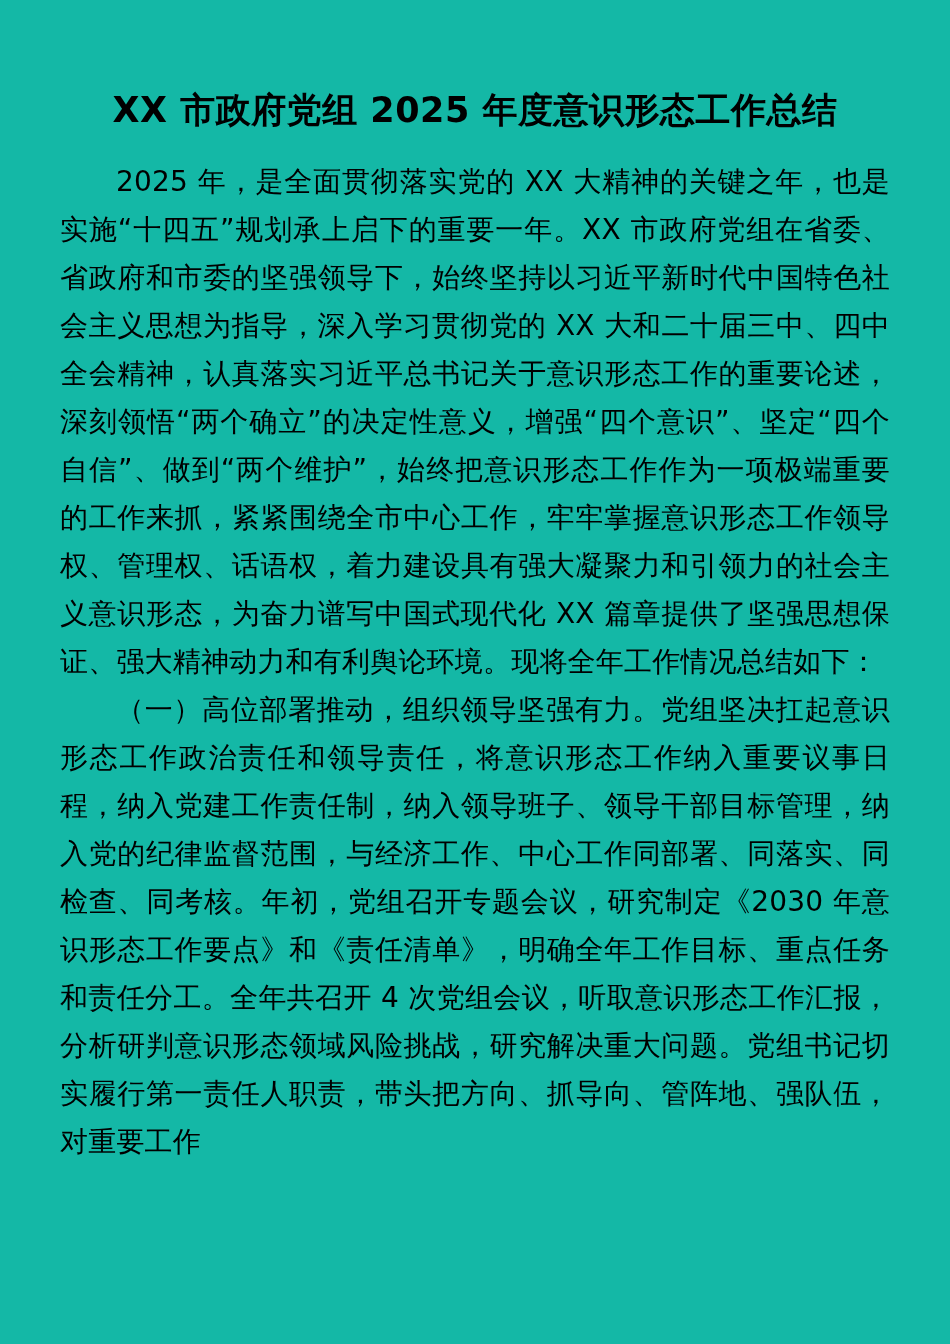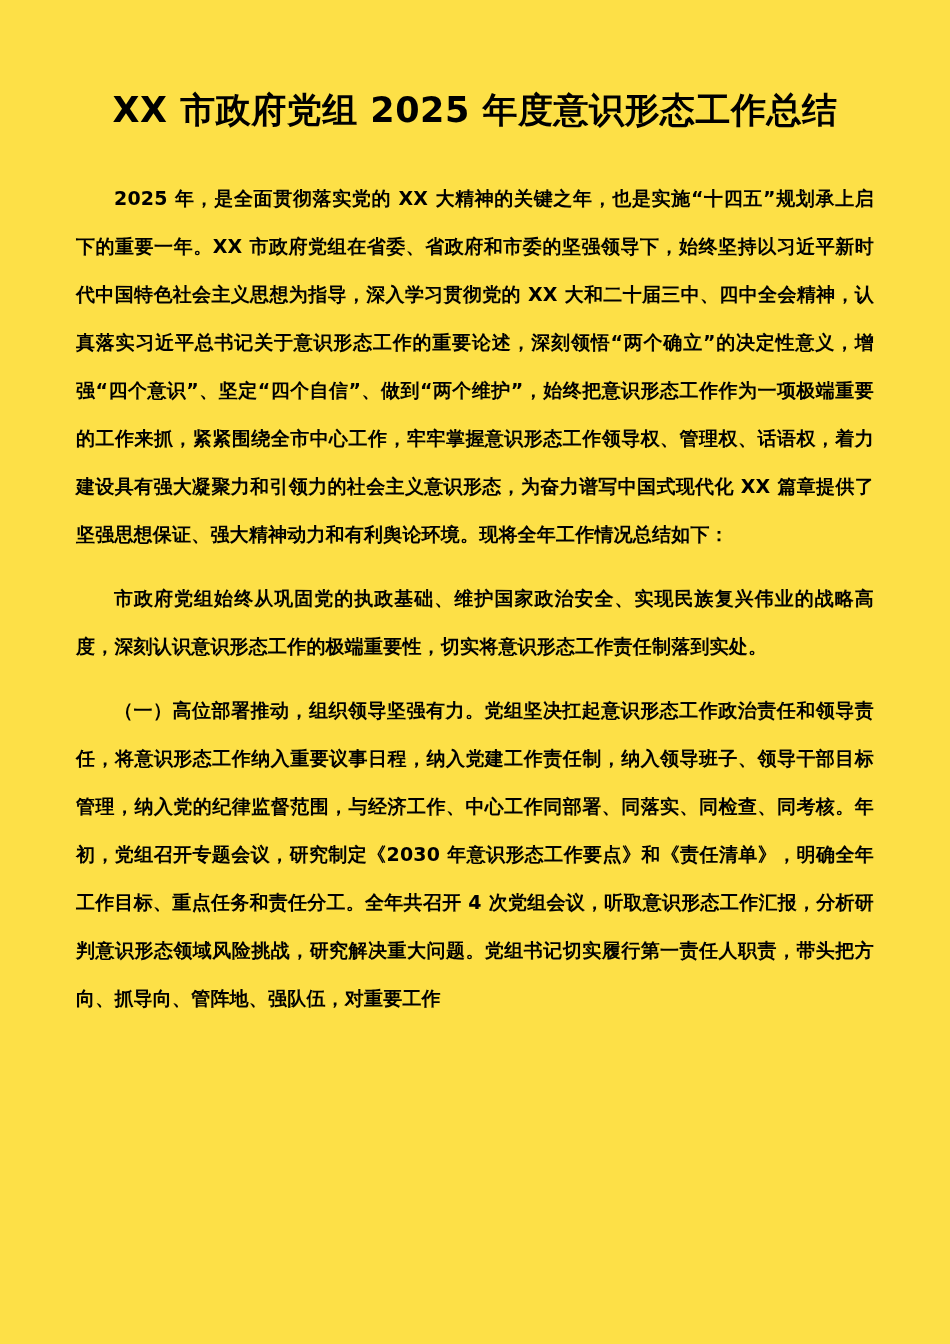--- a/index.html
+++ b/index.html
@@ -32,48 +32,47 @@
     letter-spacing: 0.5px;
     white-space: nowrap;
   }
   .body-block {
     position: absolute;
     top: 158px;
     left: 60px;
     width: 830px;
   }
   p.para {
-    margin: 16px;
+    margin: 0;
     padding: 0;
-    font-size: 19px;
+    font-size: 28px;
     line-height: 48px;
     text-align: justify;
     text-align-last: left;
     text-justify: inter-character;
-    font-weight: 700;
+    font-weight: 400;
     letter-spacing: 0.2px;
     word-break: break-all;
   }
   p.para.indent {
     text-indent: 2em;
   }
   
   p.para { text-align: justify; }
 </style>
 </head>
 <body style="background: rgb(255, 255, 255);">
 
-<div class="page" style="background: #fde047; color: rgb(0, 0, 0); padding-left: 12px;">
+<div class="page" style="background: #14b8a6; color: rgb(0, 0, 0); padding-left: 12px;">
 
   <h1 class="doc-title">XX 市政府党组 2025 年度意识形态工作总结</h1>
 
   <div class="body-block">
 
     <p class="para indent">2025 年，是全面贯彻落实党的 XX 大精神的关键之年，也是实施“十四五”规划承上启下的重要一年。XX 市政府党组在省委、省政府和市委的坚强领导下，始终坚持以习近平新时代中国特色社会主义思想为指导，深入学习贯彻党的 XX 大和二十届三中、四中全会精神，认真落实习近平总书记关于意识形态工作的重要论述，深刻领悟“两个确立”的决定性意义，增强“四个意识”、坚定“四个自信”、做到“两个维护”，始终把意识形态工作作为一项极端重要的工作来抓，紧紧围绕全市中心工作，牢牢掌握意识形态工作领导权、管理权、话语权，着力建设具有强大凝聚力和引领力的社会主义意识形态，为奋力谱写中国式现代化 XX 篇章提供了坚强思想保证、强大精神动力和有利舆论环境。现将全年工作情况总结如下：</p>
 
 
-    <p class="para indent">市政府党组始终从巩固党的执政基础、维护国家政治安全、实现民族复兴伟业的战略高度，深刻认识意识形态工作的极端重要性，切实将意识形态工作责任制落到实处。</p>
 
     <p class="para indent">（一）高位部署推动，组织领导坚强有力。党组坚决扛起意识形态工作政治责任和领导责任，将意识形态工作纳入重要议事日程，纳入党建工作责任制，纳入领导班子、领导干部目标管理，纳入党的纪律监督范围，与经济工作、中心工作同部署、同落实、同检查、同考核。年初，党组召开专题会议，研究制定《2030 年意识形态工作要点》和《责任清单》，明确全年工作目标、重点任务和责任分工。全年共召开 4 次党组会议，听取意识形态工作汇报，分析研判意识形态领域风险挑战，研究解决重大问题。党组书记切实履行第一责任人职责，带头把方向、抓导向、管阵地、强队伍，对重要工作</p>
 
   </div>
 
 </div>
 
 </body></html>

